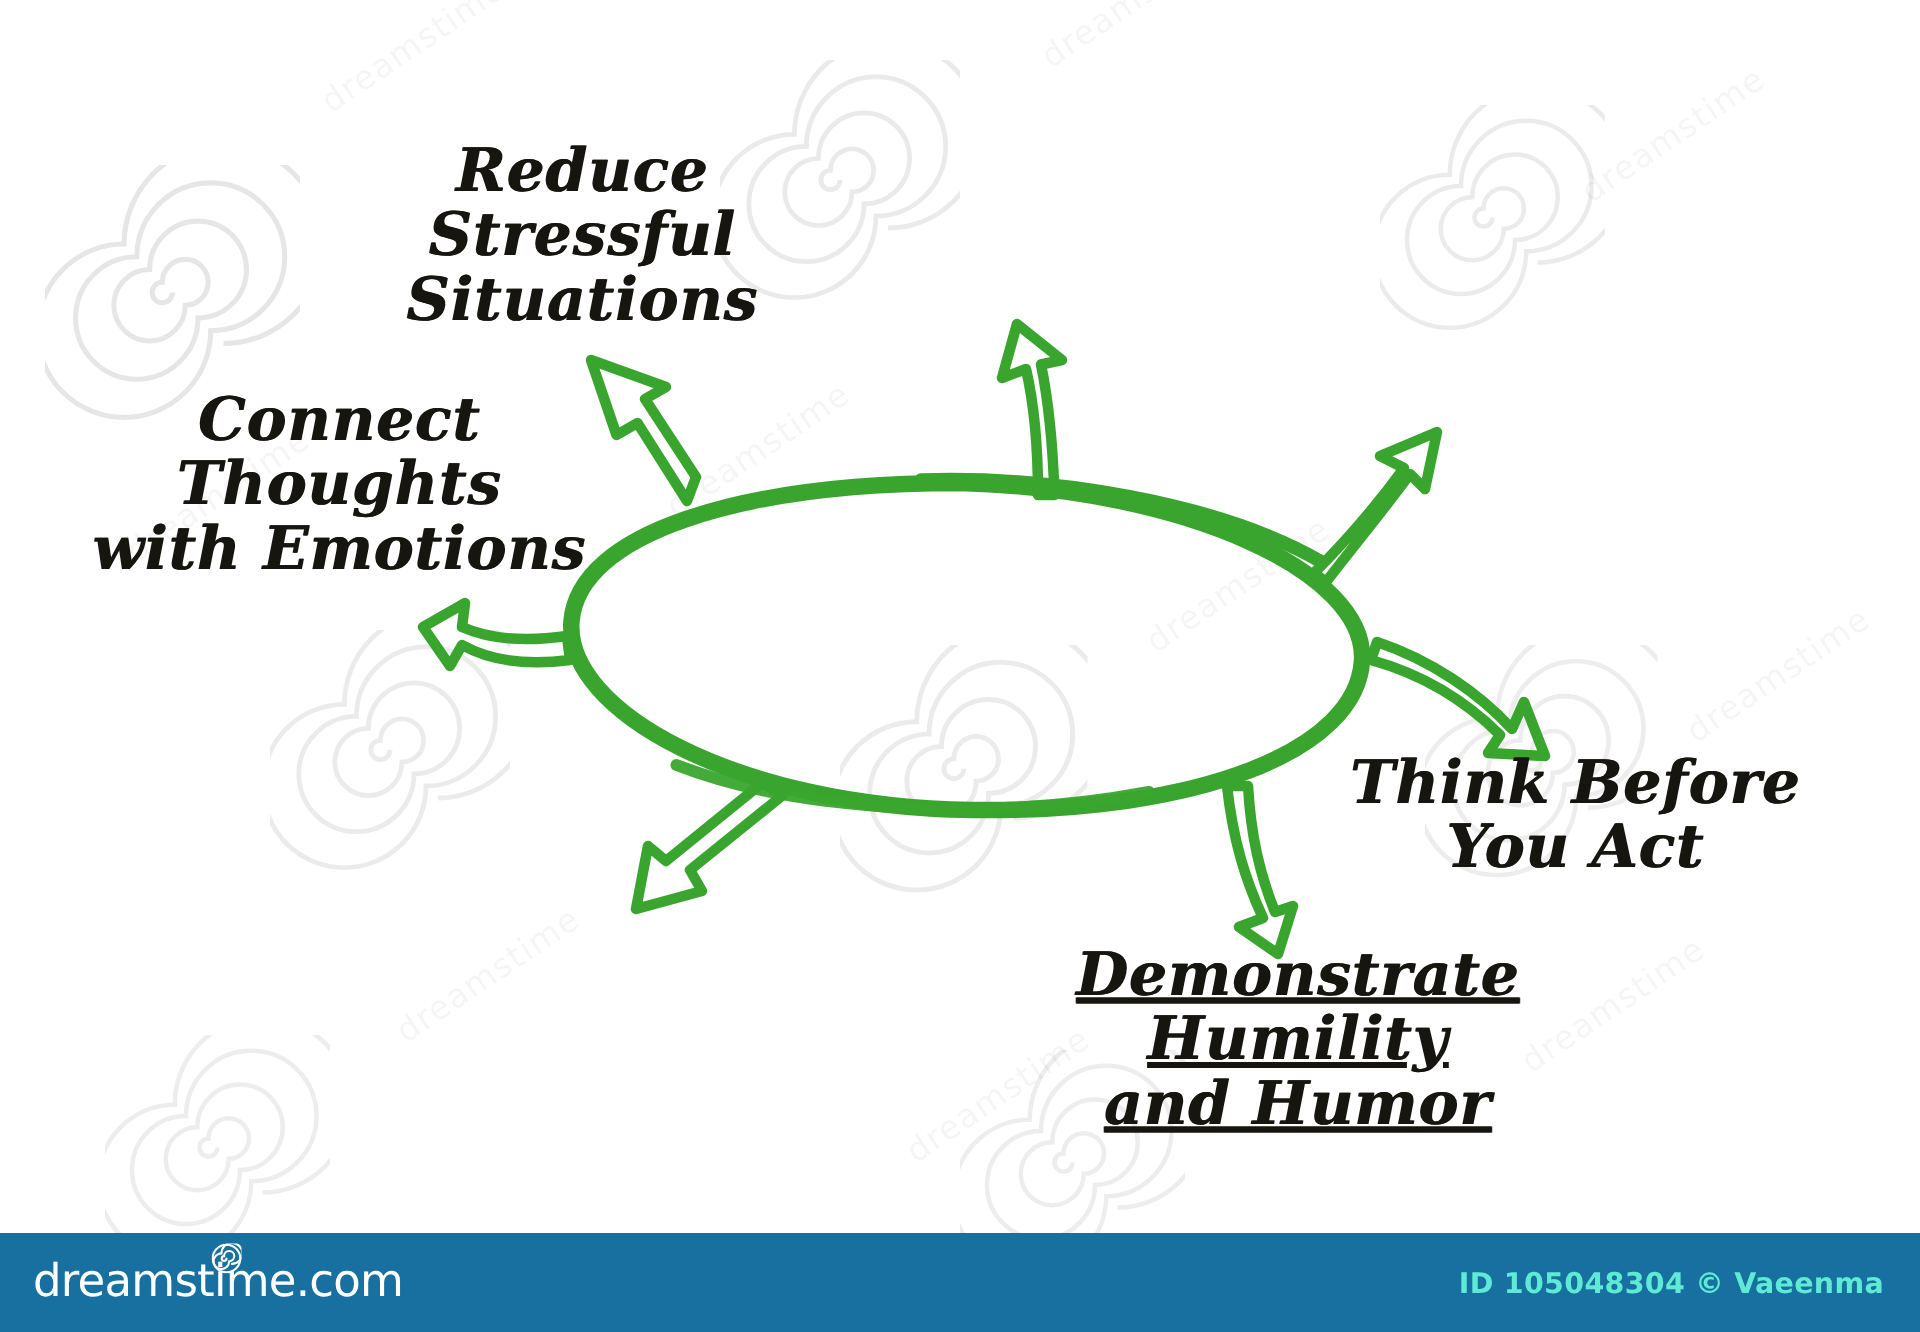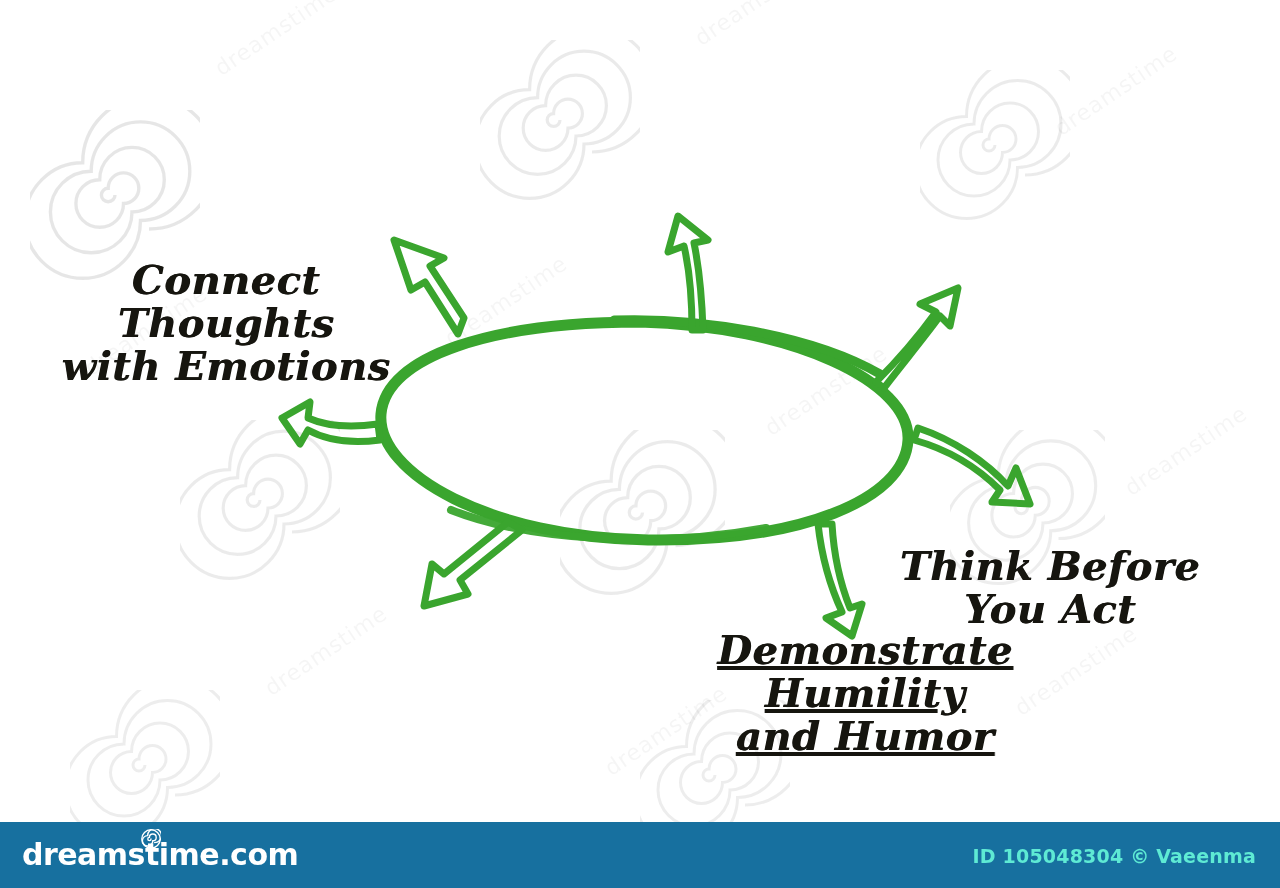--- a/index.html
+++ b/index.html
@@ -79,42 +79,42 @@
     white-space: pre-line;
     letter-spacing: 0.5px;
     text-shadow: 0.7px 0 0 #111008;
   }
 
   
   #label-reduce-stressful-situations { left: 238px; top: 92px;  width: 300px; }
   #label-connect-thoughts-emotions   { left: 52px;  top: 258px; width: 348px; }
   #label-embrace-your-emotions       { left: 552px; top: 116px; width: 350px; }
   #label-take-responsibility         { left: 858px; top: 188px; width: 336px; }
-  #label-think-before-you-act        { left: 890px; top: 500px; width: 320px; margin-top: 44px; }
+  #label-think-before-you-act        { left: 890px; top: 500px; width: 320px; }
   #label-demonstrate-humility-humor  { left: 700px; top: 628px; width: 330px; text-decoration: underline; }
   #label-control-nonverbal-comm      { left: 222px; top: 606px; width: 400px; }
 
   
   #footer-bar {
     position: absolute;
     left: 0;
     top: 822px;
     width: 1280px;
     height: 66px;
     background: #17709f;
     z-index: 5;
   }
   #footer-logo {
     position: absolute;
     left: 22px;
     top: 15px;
     color: #ffffff;
     font-family: "DejaVu Sans", sans-serif;
     font-size: 30px;
-    font-weight: 700;
+    font-weight: 400;
     letter-spacing: -0.5px;
   }
   #footer-logo .spiral-mark {
     position: absolute;
     left: 119px;
     top: -8px;
   }
   #footer-credit {
     position: absolute;
     right: 24px;
@@ -246,20 +246,23 @@
                C 350 444, 326 440, 308 430
                L 300 444
                L 282 418
                L 310 402
                L 308 418
                C 326 426, 350 428, 378 424 Z" fill="none" stroke="#3aa52e" stroke-width="7" stroke-linejoin="round" stroke-linecap="round"></path>
     </g>
   </svg>
 
 
+  <div class="node-label" id="label-reduce-stressful-situations">Reduce
+Stressful
+Situations</div>
 
   <div class="node-label" id="label-connect-thoughts-emotions">Connect
 Thoughts
 with Emotions</div>
 
 
 
   <div class="node-label" id="label-think-before-you-act">Think Before
 You Act</div>
 

